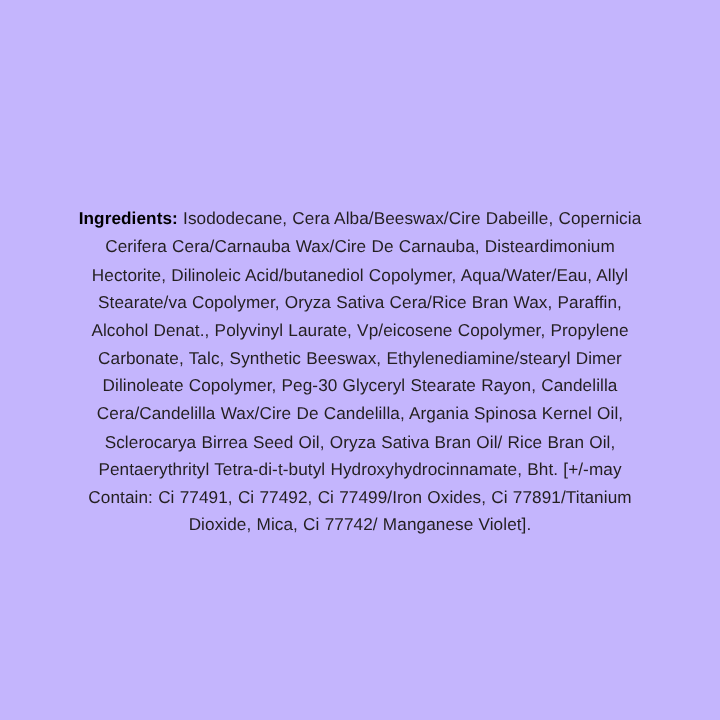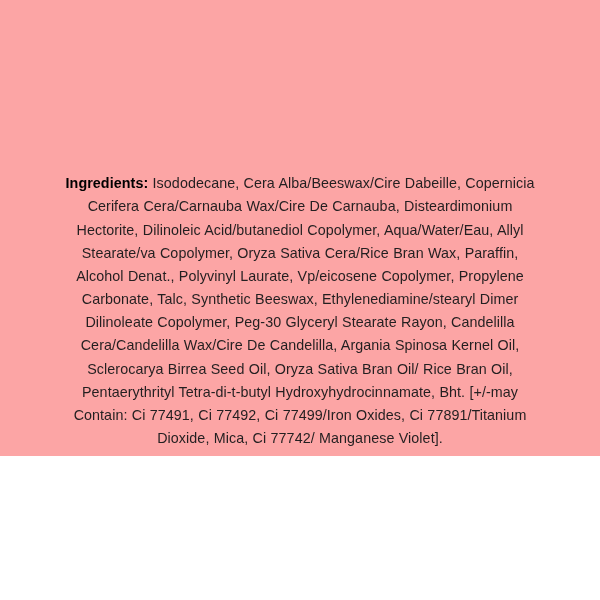--- a/index.html
+++ b/index.html
@@ -12,23 +12,23 @@
     background: #ffffff;
     font-family: "Liberation Sans", sans-serif;
     color: #231f20;
     display: flex;
     align-items: flex-start;
     justify-content: center;
     overflow: hidden;
   }
   .page {
     width: 600px;
-    height: 456px;
+    height: 600px;
     position: relative;
-    background: #fca5a5;
+    background: #c4b5fd;
     box-sizing: border-box;
   }
   .ingredients-block {
     position: absolute;
     left: 50%;
     transform: translateX(-50%);
     top: 158px;
     width: 478px;
     text-align: center;
     font-size: 14.3px;

